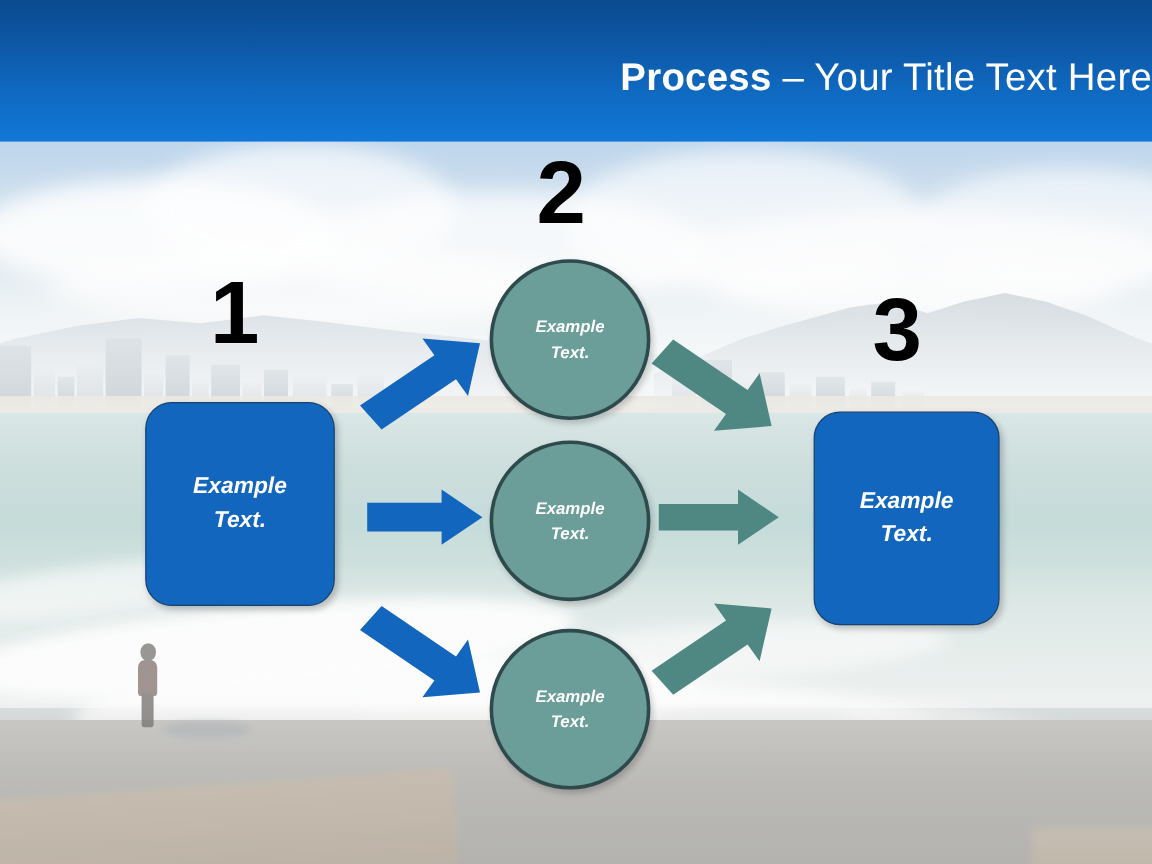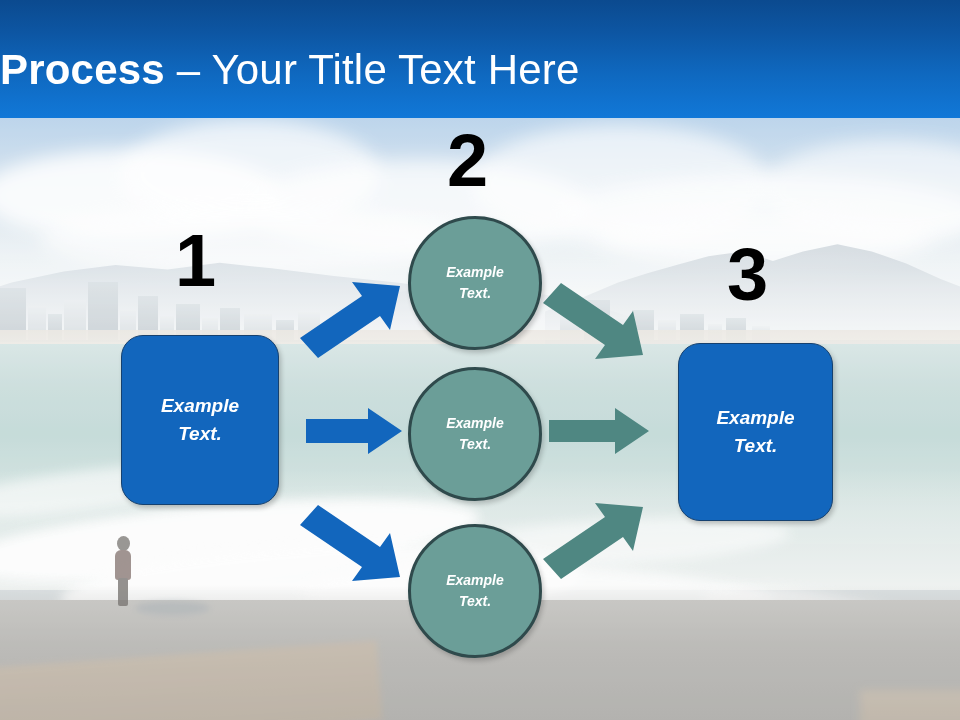--- a/index.html
+++ b/index.html
@@ -71,22 +71,22 @@
   .p-head{position:absolute;left:5px;top:0;width:13px;height:15px;border-radius:50%;background:#5e5a56;}
   .p-body{position:absolute;left:3px;top:14px;width:16px;height:30px;border-radius:6px 6px 3px 3px;background:#6a5550;}
   .p-legs{position:absolute;left:6px;top:42px;width:10px;height:28px;background:#56524e;border-radius:2px;}
   .p-shadow{position:absolute;left:135px;top:601px;width:75px;height:14px;border-radius:50%;background:#8d99a2;opacity:.45;filter:blur(3px);}
 
   .bg-wash{position:absolute;left:0;top:0;width:960px;height:720px;background:rgba(255,255,255,.22);}
 
   
   .titlebar{position:absolute;left:0;top:0;width:960px;height:118px;
     background:linear-gradient(to bottom,#0b4a8f 0%,#0d56a3 28%,#0f68bf 62%,#1178d8 100%);}
-  .title{position:absolute;left:0;top:46px;width:960px;text-align:left;
-    font-size:42px;color:#ffffff;letter-spacing:.2px;white-space:nowrap;}
+  .title{position:absolute;left:0;top:46px;width:960px;text-align:right;
+    font-size:32px;color:#ffffff;letter-spacing:.2px;white-space:nowrap;}
   .title .strong{font-weight:bold;}
   .title .light{font-weight:normal;}
 
   
   .num{position:absolute;font-size:74px;font-weight:bold;color:#000000;line-height:1;
     text-shadow:0 1px 1px rgba(255,255,255,.25);}
 
   
   .box{position:absolute;background:#1266bd;border:1.5px solid #16416f;border-radius:22px;
     box-shadow:2px 3px 5px rgba(0,0,0,.22);display:flex;align-items:center;justify-content:center;}

